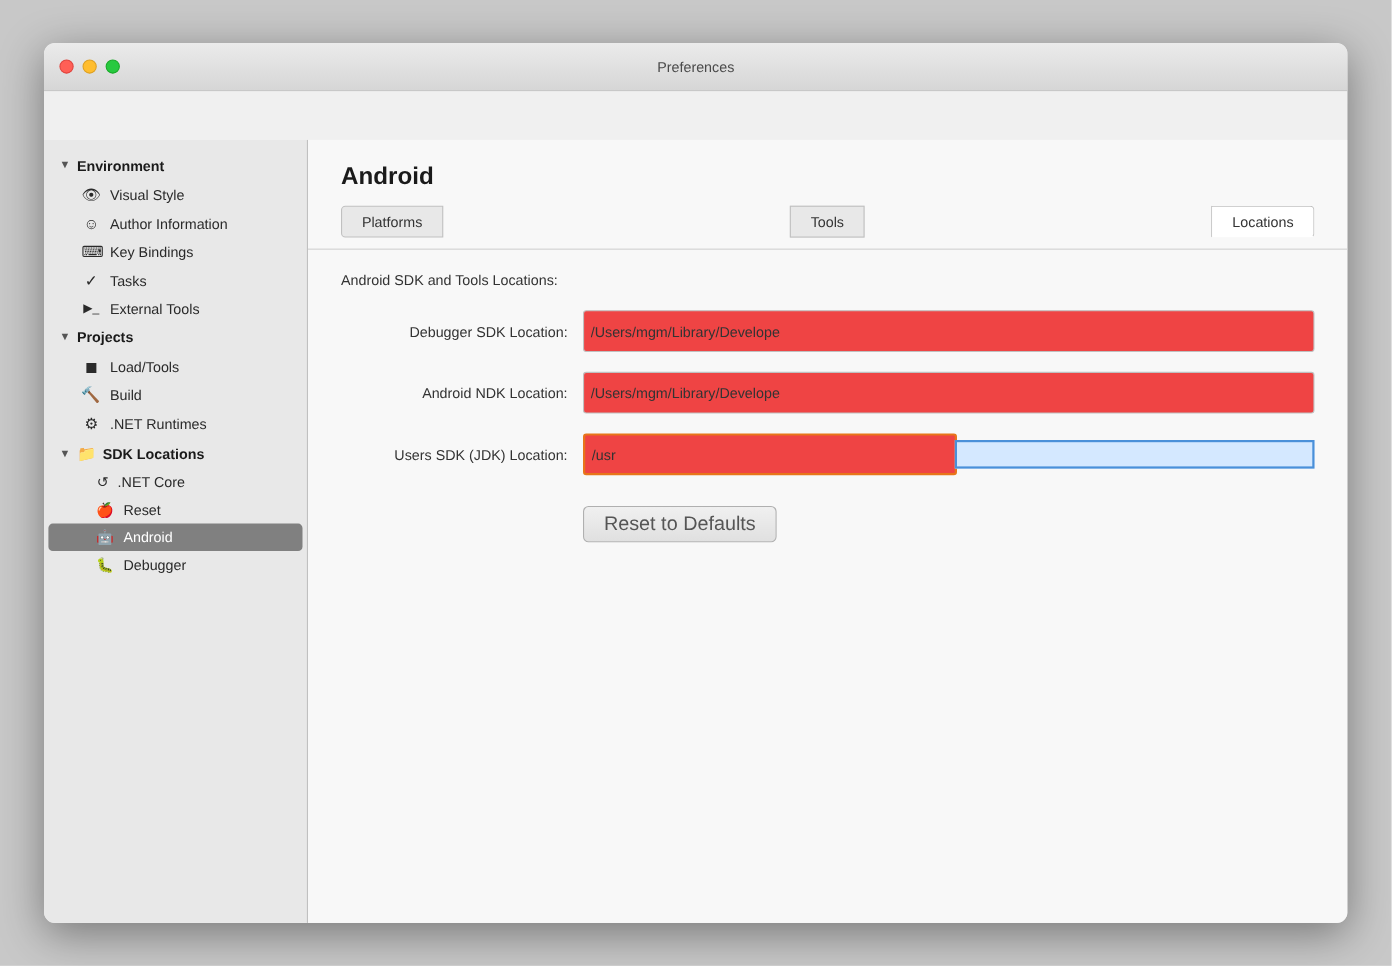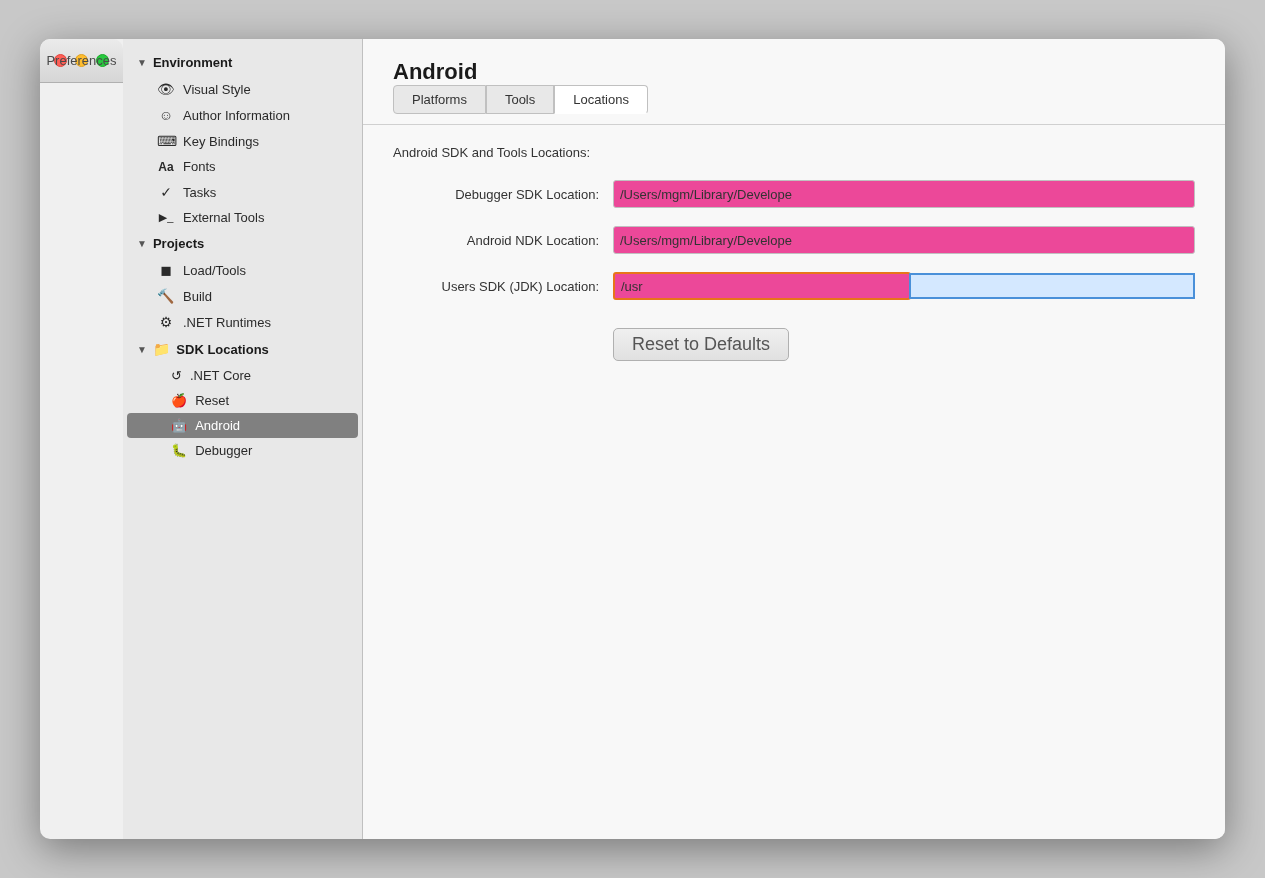--- a/index.html
+++ b/index.html
@@ -12,22 +12,23 @@
       align-items: center;
       justify-content: center;
     }
     .window {
       width: 1185px;
       height: 800px;
       background: #f0f0f0;
       border-radius: 10px;
       box-shadow: 0 10px 40px rgba(0,0,0,0.4);
       display: flex;
-      flex-direction: row;
+      flex-direction: column;
       overflow: hidden;
+      gap: 44px;
     }
     .titlebar {
       height: 44px;
       background: linear-gradient(to bottom, #ebebeb, #d6d6d6);
       border-bottom: 1px solid #b0b0b0;
       display: flex;
       align-items: center;
       padding: 0 14px;
       position: relative;
       border-radius: 10px 10px 0 0;
@@ -122,20 +123,22 @@
       border-bottom: 1px solid #d0d0d0;
     }
     .main-title {
       font-size: 22px;
       font-weight: 700;
       color: #1a1a1a;
     }
     .tabs {
       display: flex;
       gap: 0;
+      margin-top: 14px;
+      justify-content: space-between;
     }
     .tab {
       padding: 6px 18px;
       font-size: 13px;
       color: #333;
       background: #e8e8e8;
       border: 1px solid #c0c0c0;
       cursor: pointer;
       user-select: none;
     }
@@ -168,24 +171,24 @@
     .field-label {
       font-size: 13px;
       color: #333;
       width: 220px;
       text-align: right;
       padding-right: 14px;
       flex-shrink: 0;
     }
     .field-input {
       flex: 1;
-      height: 28px;
+      height: 38px;
       border: 1px solid #c0c0c0;
       border-radius: 3px;
-      background: #ec4899;
+      background: #ef4444;
       padding: 0 6px;
       font-size: 13px;
       color: #333;
       outline: none;
       font-family: inherit;
     }
     .field-input.focused-orange {
       border: 2px solid #e8751a;
       border-radius: 3px;
     }
@@ -227,24 +230,20 @@
         <span class="icon">👁</span>
         <span>Visual Style</span>
       </div>
       <div class="sidebar-item">
         <span class="icon">☺</span>
         <span>Author Information</span>
       </div>
       <div class="sidebar-item">
         <span class="icon">⌨</span>
         <span>Key Bindings</span>
-      </div>
-      <div class="sidebar-item">
-        <span class="icon" style="font-size:12px;font-weight:bold;">Aa</span>
-        <span>Fonts</span>
       </div>
       <div class="sidebar-item">
         <span class="icon">✓</span>
         <span>Tasks</span>
       </div>
       <div class="sidebar-item">
         <span class="icon" style="font-size:11px;">▶_</span>
         <span>External Tools</span>
       </div>
 

